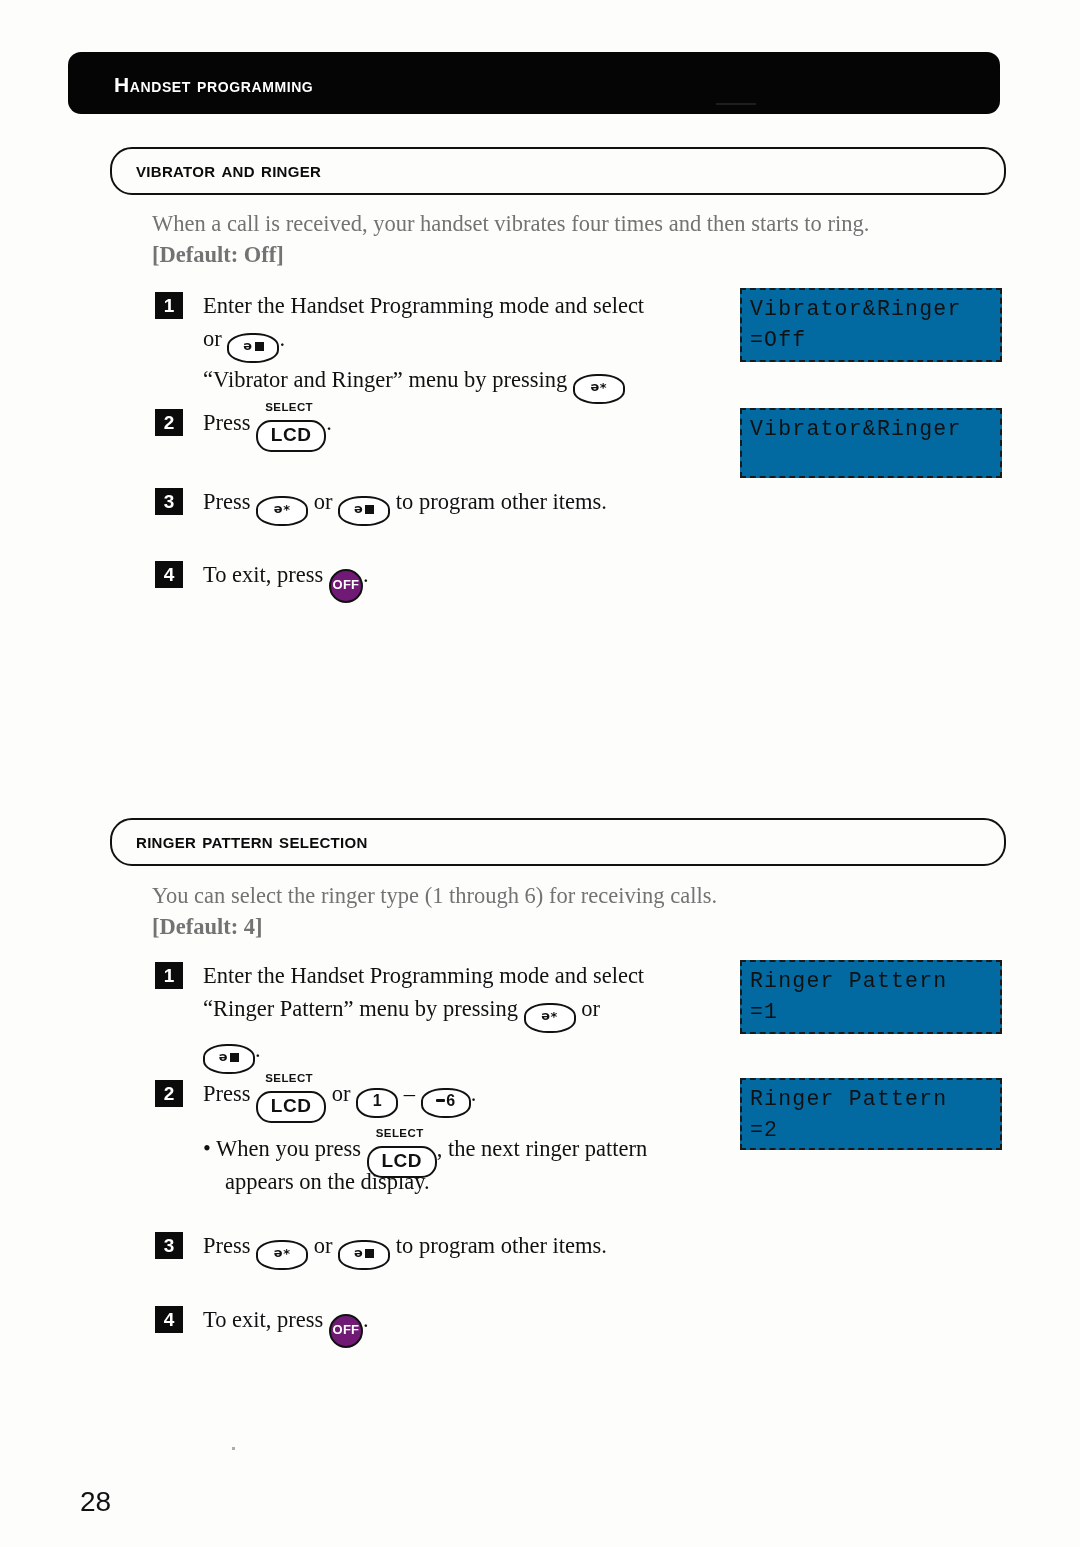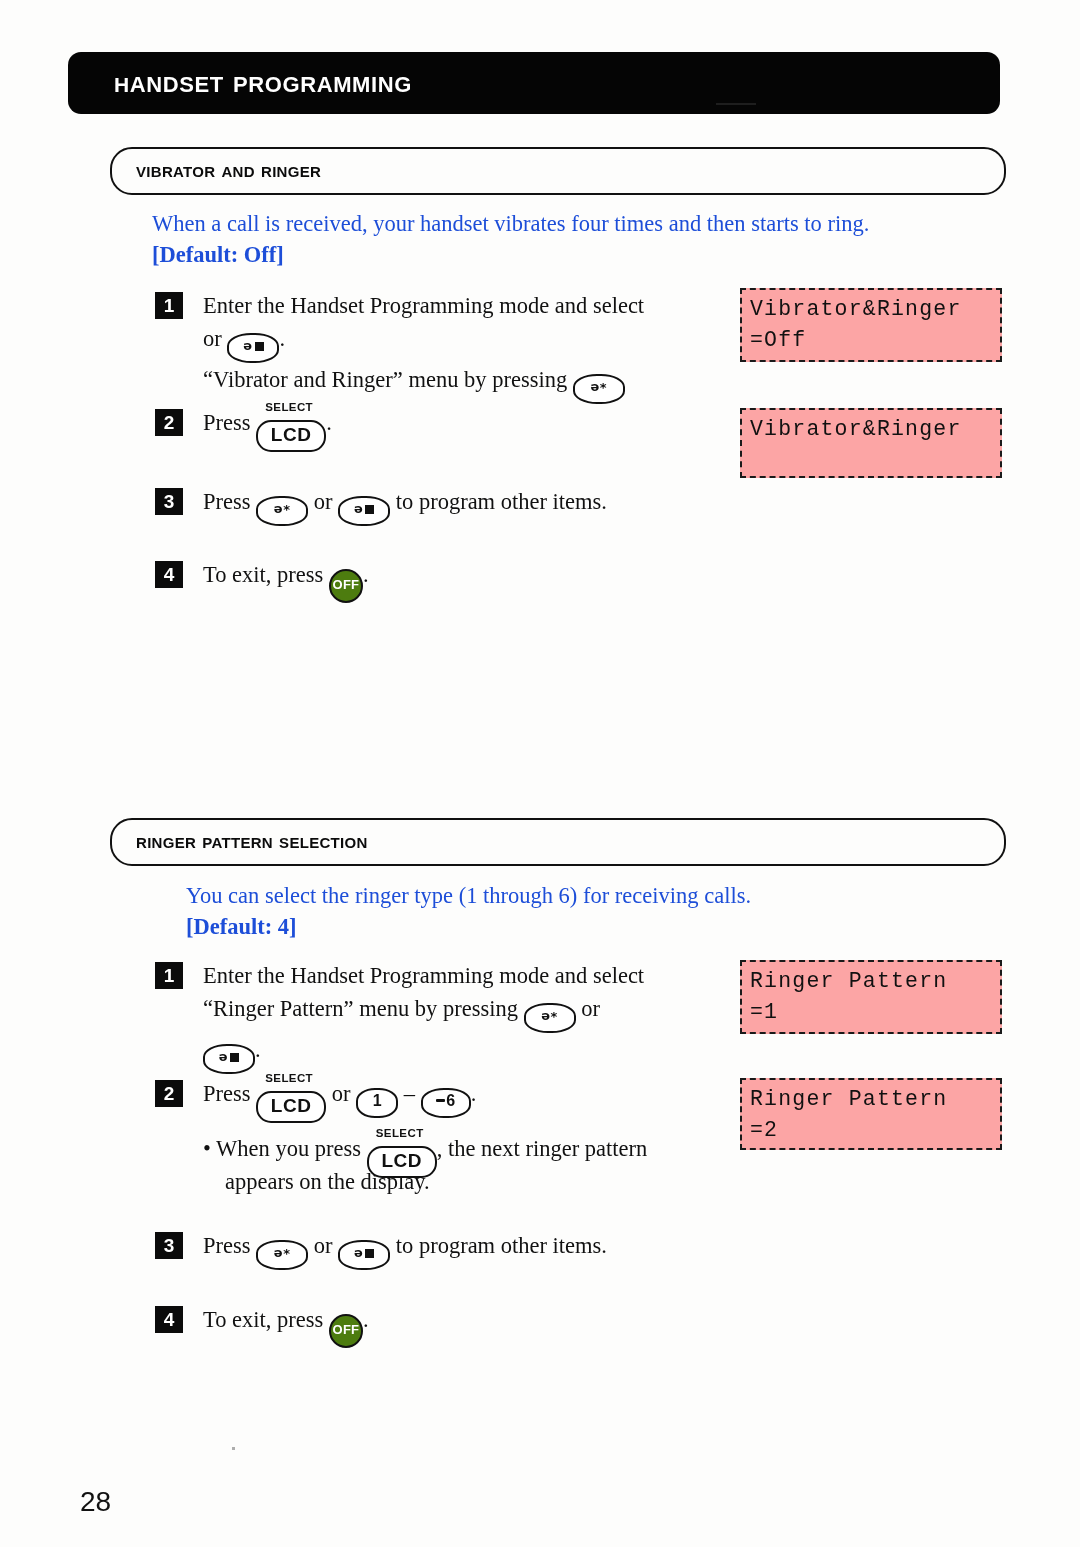--- a/index.html
+++ b/index.html
@@ -33,21 +33,21 @@
     border-radius: 13px;
   }
   .chapter-title {
     position: absolute;
     left: 46px;
     top: 50%;
     transform: translateY(-52%);
     color: #ffffff;
     font-family: "Liberation Sans", sans-serif;
     font-weight: bold;
-    font-size: 31px;
+    font-size: 20px;
     letter-spacing: 0.6px;
     font-variant: small-caps;
     text-transform: lowercase;
     white-space: nowrap;
   }
   .chapter-title::first-letter { font-size: 30px; }
 
   
   .section-box {
     position: absolute;
@@ -69,21 +69,21 @@
     text-transform: lowercase;
     white-space: nowrap;
     color: #0b0b0b;
   }
 
   
   .intro {
     position: absolute;
     font-size: 22.5px;
     line-height: 31px;
-    color: #1d4ed8;
+    color: #737373;
     white-space: nowrap;
   }
   .intro .default-line {
     font-weight: bold;
     display: block;
   }
 
   
   .step {
     position: absolute;
@@ -160,21 +160,21 @@
     font-family: "Liberation Sans", sans-serif;
     font-weight: bold;
     font-size: 11.5px;
     letter-spacing: 0.4px;
     color: #111;
   }
   .key-round {
     width: 30px;
     height: 30px;
     border-radius: 50%;
-    background: #4d7c0f;
+    background: #701a75;
     color: #fff;
     border: 2px solid #111;
     line-height: 27px;
     font-size: 13px;
     letter-spacing: 0.2px;
     vertical-align: -7px;
   }
   .key-digit {
     width: 38px;
     height: 26px;
@@ -216,21 +216,21 @@
     font-family: "DejaVu Sans", sans-serif;
     font-size: 13px;
     line-height: 1;
     vertical-align: 1px;
   }
 
   
   .lcd {
     position: absolute;
     border: 2px dashed #1a1a1a;
-    background: #fca5a5;
+    background: #0369a1;
     padding: 4px 6px 6px 8px;
     box-sizing: border-box;
   }
   .lcd .lcd-line {
     display: block;
     font-family: "Liberation Mono", "DejaVu Sans Mono", monospace;
     font-size: 21.5px;
     line-height: 31px;
     letter-spacing: 1.2px;
     color: #111;
@@ -332,21 +332,21 @@
         <span>To exit, press</span>
         <span class="key key-round"><span>OFF</span></span><span>.</span>
       </span>
     </div>
   </div>
 
   <div class="section-box" style="left:110px; top:818px; width:892px;">
     <div class="section-label">Ringer Pattern Selection</div>
   </div>
 
-  <div class="intro" style="left:152px; top:880px;margin-left:34px;">
+  <div class="intro" style="left:152px; top:880px;">
     <span class="ln">You can select the ringer type (1 through 6) for receiving calls.</span>
     <span class="default-line">[Default: 4]</span>
   </div>
 
   <div class="step" style="left:155px; top:962px;">
     <div class="step-num">1</div>
     <div class="step-body">
       <span class="ln">
         <span>Enter the Handset Programming mode and select</span>
       </span>

